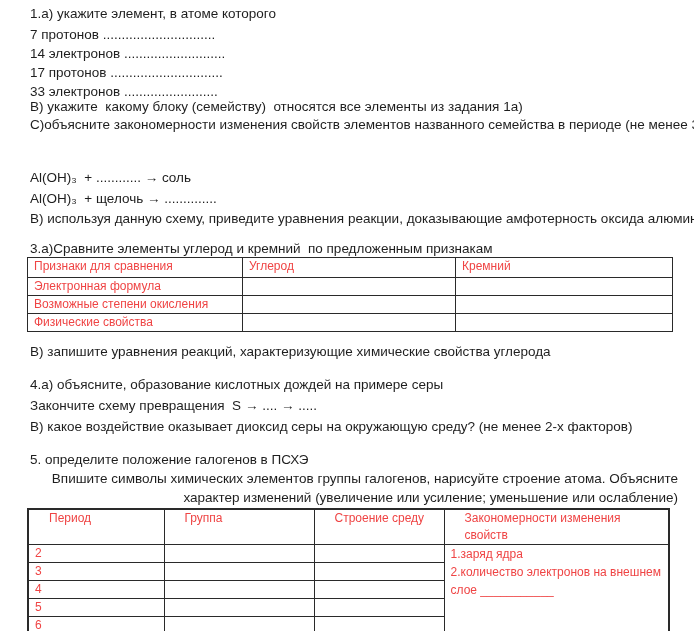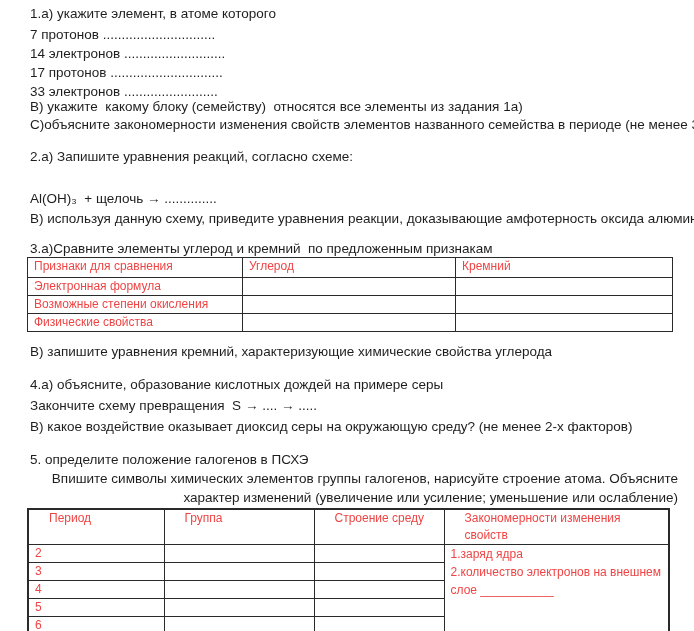--- a/index.html
+++ b/index.html
@@ -58,21 +58,21 @@
 <div id="page">
 
   <div class="line" style="top:6px">1.а) укажите элемент, в атоме которого</div>
   <div class="line" style="top:27px">7 протонов ..............................</div>
   <div class="line" style="top:46px">14 электронов ...........................</div>
   <div class="line" style="top:65px">17 протонов ..............................</div>
   <div class="line" style="top:84px">33 электронов .........................</div>
   <div class="line" style="top:99px">В) укажите  какому блоку (семейству)  относятся все элементы из задания 1а)</div>
   <div class="line" style="top:117px">С)объясните закономерности изменения свойств элементов названного семейства в периоде (не менее 3-х)</div>
 
-  <div class="line" style="top:149px">2.а) Запишите уравнения реакций, согласно схеме:</div>
+  <div class="line" style="top:170px">Al(OH)₃  + ............ → соль</div>
   <div class="line" style="top:191px">Al(OH)₃  + щелочь → ..............</div>
   <div class="line" style="top:211px">В) используя данную схему, приведите уравнения реакции, доказывающие амфотерность оксида алюминия</div>
 
   <div class="line" style="top:241px">3.а)Сравните элементы углерод и кремний  по предложенным признакам</div>
 
   <table id="table-compare">
     <colgroup>
         <col style="width:215px">
         <col style="width:213px">
         <col style="width:217px">
@@ -94,21 +94,21 @@
       <td></td>
     </tr>
     <tr>
       <td>Физические свойства</td>
       <td></td>
       <td></td>
     </tr>
   </tbody>
     </table>
 
-  <div class="line" style="top:344px">В) запишите уравнения кремний, характеризующие химические свойства углерода</div>
+  <div class="line" style="top:344px">В) запишите уравнения реакций, характеризующие химические свойства углерода</div>
 
   <div class="line" style="top:377px">4.а) объясните, образование кислотных дождей на примере серы</div>
   <div class="line" style="top:398px">Закончите схему превращения  S → .... → .....</div>
   <div class="line" style="top:419px">В) какое воздействие оказывает диоксид серы на окружающую среду? (не менее 2-х факторов)</div>
 
   <div class="line" style="top:452px">5. определите положение галогенов в ПСХЭ</div>
   <div class="wrapline" style="top:470px">Впишите символы химических элементов группы галогенов, нарисуйте строение атома. Объясните характер изменений (увеличение или усиление; уменьшение или ослабление)</div>
 
   <table id="table-halogens">
     <colgroup>

